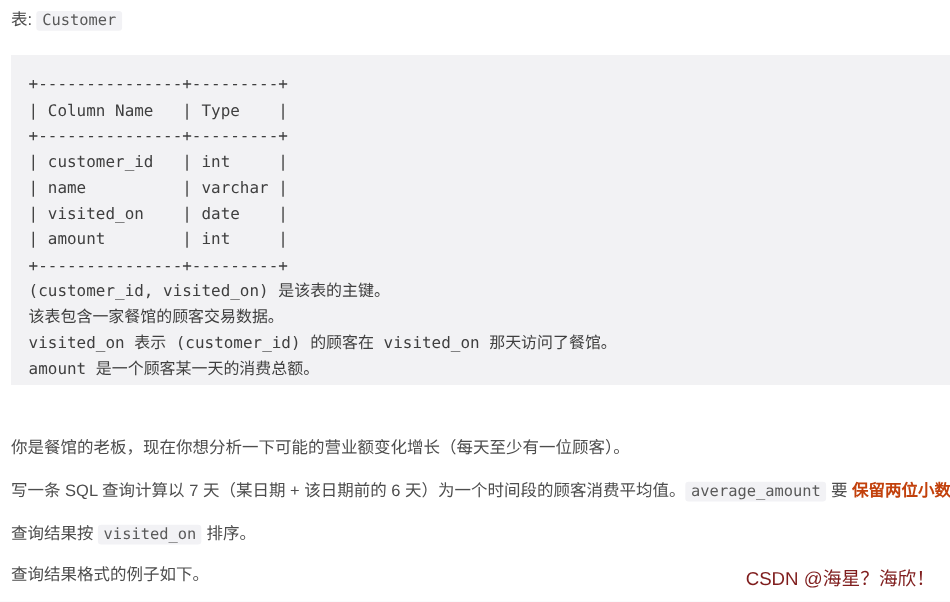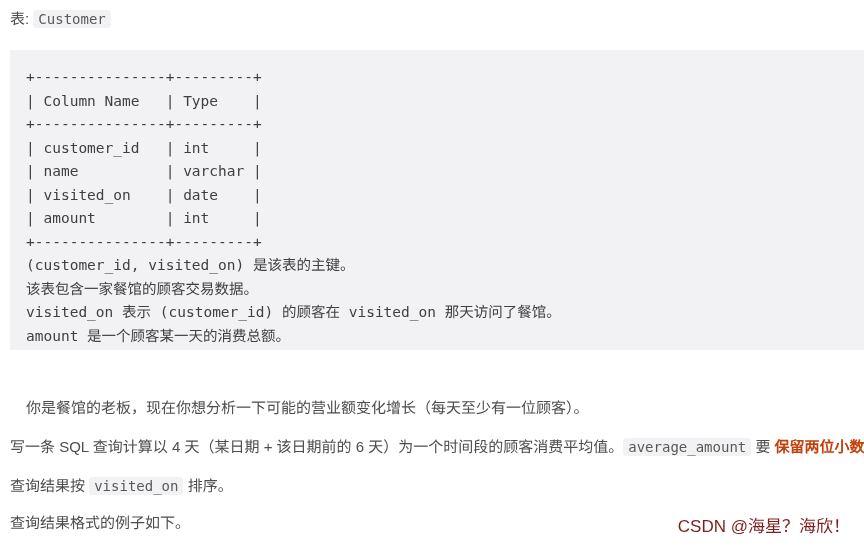--- a/index.html
+++ b/index.html
@@ -68,21 +68,21 @@
 
   
   .para {
     position: absolute;
     left: 10px;
     font-size: 15px;
     line-height: 24px;
     color: #4d4d4d;
     white-space: nowrap;
   }
-  .para.p1 { top: 396px; margin-left: 16px; }
+  .para.p1 { top: 396px; }
   .para.p2 { top: 435px; }
   .para.p3 { top: 474px; }
   .para.p4 { top: 511px; }
 
   .para strong {
     font-weight: bold;
     color: #c2410c;
   }
 
   
@@ -119,21 +119,21 @@
 该表包含一家餐馆的顾客交易数据。
 visited_on 表示 (customer_id) 的顾客在 visited_on 那天访问了餐馆。
 amount 是一个顾客某一天的消费总额。</pre>
   </div>
 
   <div class="para p1">
     <span>你是餐馆的老板，现在你想分析一下可能的营业额变化增长（每天至少有一位顾客）。</span>
   </div>
 
   <div class="para p2">
-    <span>写一条 SQL 查询计算以 4 天（某日期 + 该日期前的 6 天）为一个时间段的顾客消费平均值。</span><code class="inline">average_amount</code><span> 要 </span><strong>保留两位小数</strong>
+    <span>写一条 SQL 查询计算以 7 天（某日期 + 该日期前的 6 天）为一个时间段的顾客消费平均值。</span><code class="inline">average_amount</code><span> 要 </span><strong>保留两位小数</strong>
   </div>
 
   <div class="para p4">
     <span>查询结果格式的例子如下。</span>
   </div>
 
   <div class="para p3">
     <span>查询结果按 </span><code class="inline">visited_on</code><span> 排序。</span>
   </div>
 

